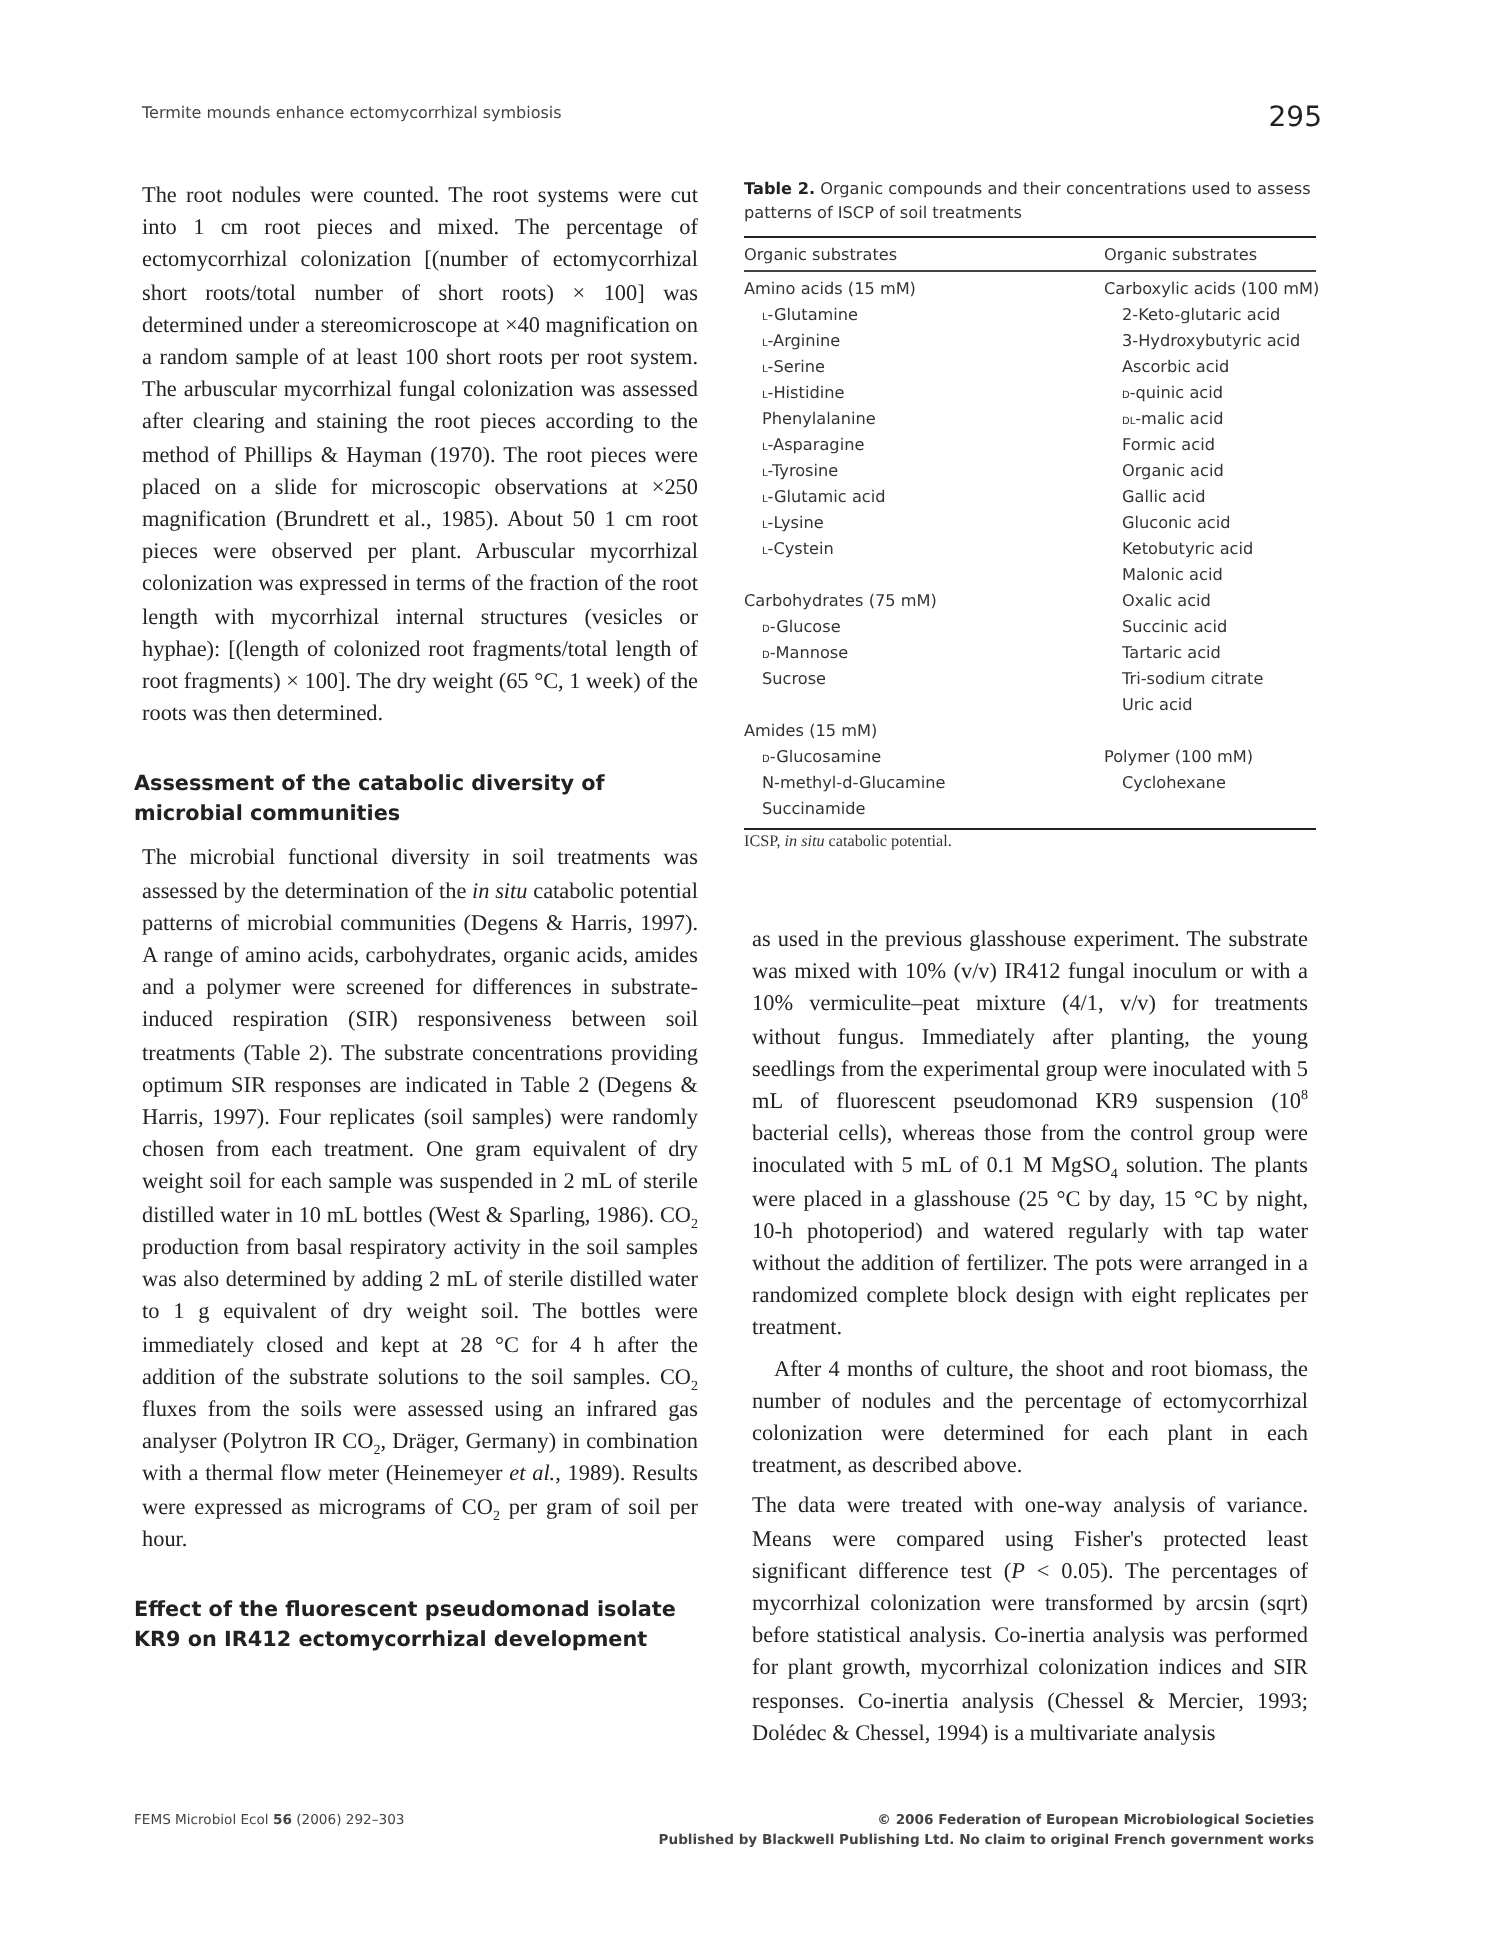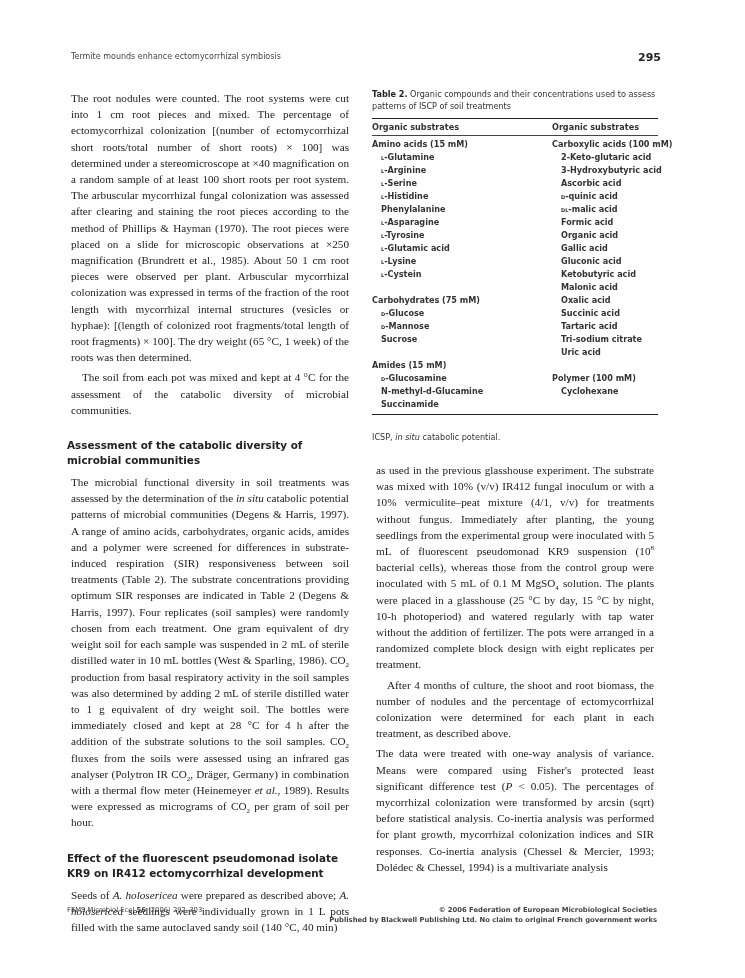--- a/index.html
+++ b/index.html
@@ -1,58 +1,56 @@
 <!DOCTYPE html>
 <html><head>
   <meta charset="utf-8">
   <style>
     html, body { margin:0; padding:0; background:#ffffff; }
     body { width:745px; height:978px; position:relative; overflow:hidden; color:#222; }
     .sans { font-family: "DejaVu Sans", sans-serif; }
     #running-head { position:absolute; top:52px; left:71px; width:590px; font-size:8px; color:#444; }
-    #running-head .pg { position:absolute; right:0; top:-1px; font-weight:bold; font-size:11px; color:#222; }
+    #running-head .pg { position:absolute; right:0; top:-1px; font-weight:normal; font-size:14px; color:#222; }
     .col { position:absolute; top:86px; width:286px; font-family:"Liberation Serif", serif; font-size:11.2px; line-height:16.2px; text-align:justify; }
     #col-left { left:67px; }
     #col-right { left:372px; top:458px; }
     .col p { margin:4px; }
     .col p.indent { text-indent:11px; }
     .col h3 { font-family:"DejaVu Sans", sans-serif; font-weight:bold; font-size:10.4px; line-height:15px; margin:20px 0 6px 0; text-align:left; }
     sub, sup { font-size:7px; line-height:0; }
     
     #table2 { position:absolute; left:372px; top:88px; width:286px; font-family:"DejaVu Sans", sans-serif; font-size:8.1px; color:#333; }
     #table2 .caption { line-height:12px; margin-bottom:6px; }
     #table2 .caption b { font-weight:bold; color:#222; }
     .trule-thick { border-top:1px solid #222; }
     .trule-thin { border-top:0.8px solid #444; }
     .tgrid { display:flex; }
-    .tcol { width:180px;font-weight:bold; }
+    .tcol { width:180px; }
     .tcol.r { width:106px; }
     .trow { height:13px; line-height:13px; white-space:nowrap; }
     .trow.item { padding-left:9px; }
     .thead { height:16px; line-height:16px; }
     .sc { font-variant: small-caps; font-size:7px; }
-    #table-footnote { margin-top:17px; }
+    #table-footnote { margin-top:1px;font-family:Liberation Serif, serif; }
     #footer { position:absolute; top:906px; left:67px; width:590px; font-family:"DejaVu Sans", sans-serif; font-size:6.8px; color:#444; line-height:9.5px; }
     #footer .r { position:absolute; right:0; top:0; text-align:right;font-weight:bold; }
   </style>
 </head>
 <body>
 
 <div id="running-head" class="sans">
   <span>Termite mounds enhance ectomycorrhizal symbiosis</span>
   <span class="pg">295</span>
 </div>
 
 <div id="col-left" class="col">
   <p>The root nodules were counted. The root systems were cut into 1 cm root pieces and mixed. The percentage of ectomycorrhizal colonization [(number of ectomycorrhizal short roots/total number of short roots) × 100] was determined under a stereomicroscope at ×40 magnification on a random sample of at least 100 short roots per root system. The arbuscular mycorrhizal fungal colonization was assessed after clearing and staining the root pieces according to the method of Phillips &amp; Hayman (1970). The root pieces were placed on a slide for microscopic observations at ×250 magnification (Brundrett et al., 1985). About 50 1 cm root pieces were observed per plant. Arbuscular mycorrhizal colonization was expressed in terms of the fraction of the root length with mycorrhizal internal structures (vesicles or hyphae): [(length of colonized root fragments/total length of root fragments) × 100]. The dry weight (65 °C, 1 week) of the roots was then determined.</p>
-  <p class="indent">The soil from each pot was mixed and kept at 4 °C for the assessment of the catabolic diversity of microbial communities.</p>
   <h3>Assessment of the catabolic diversity of microbial communities</h3>
   <p><span>The microbial functional diversity in soil treatments was assessed by the determination of the </span><i>in situ</i><span> catabolic potential patterns of microbial communities (Degens &amp; Harris, 1997). A range of amino acids, carbohydrates, organic acids, amides and a polymer were screened for differences in substrate-induced respiration (SIR) responsiveness between soil treatments (Table 2). The substrate concentrations providing optimum SIR responses are indicated in Table 2 (Degens &amp; Harris, 1997). Four replicates (soil samples) were randomly chosen from each treatment. One gram equivalent of dry weight soil for each sample was suspended in 2 mL of sterile distilled water in 10 mL bottles (West &amp; Sparling, 1986). CO</span><sub>2</sub><span> production from basal respiratory activity in the soil samples was also determined by adding 2 mL of sterile distilled water to 1 g equivalent of dry weight soil. The bottles were immediately closed and kept at 28 °C for 4 h after the addition of the substrate solutions to the soil samples. CO</span><sub>2</sub><span> fluxes from the soils were assessed using an infrared gas analyser (Polytron IR CO</span><sub>2</sub><span>, Dräger, Germany) in combination with a thermal flow meter (Heinemeyer </span><i>et al.</i><span>, 1989). Results were expressed as micrograms of CO</span><sub>2</sub><span> per gram of soil per hour.</span></p>
   <h3>Effect of the fluorescent pseudomonad isolate KR9 on IR412 ectomycorrhizal development</h3>
-  <p><span>Seeds of </span><i>A. holosericea</i><span> were prepared as described above; </span><i>A. holosericea</i><span> seedlings were individually grown in 1 L pots filled with the same autoclaved sandy soil (140 °C, 40 min)</span></p>
 </div>
 
 <div id="table2">
   <div class="caption"><b>Table 2.</b><span> Organic compounds and their concentrations used to assess patterns of ISCP of soil treatments</span></div>
   <div class="trule-thick"></div>
   <div class="tgrid thead">
     <div class="tcol">Organic substrates</div>
     <div class="tcol r">Organic substrates</div>
   </div>
   <div class="trule-thin"></div>

